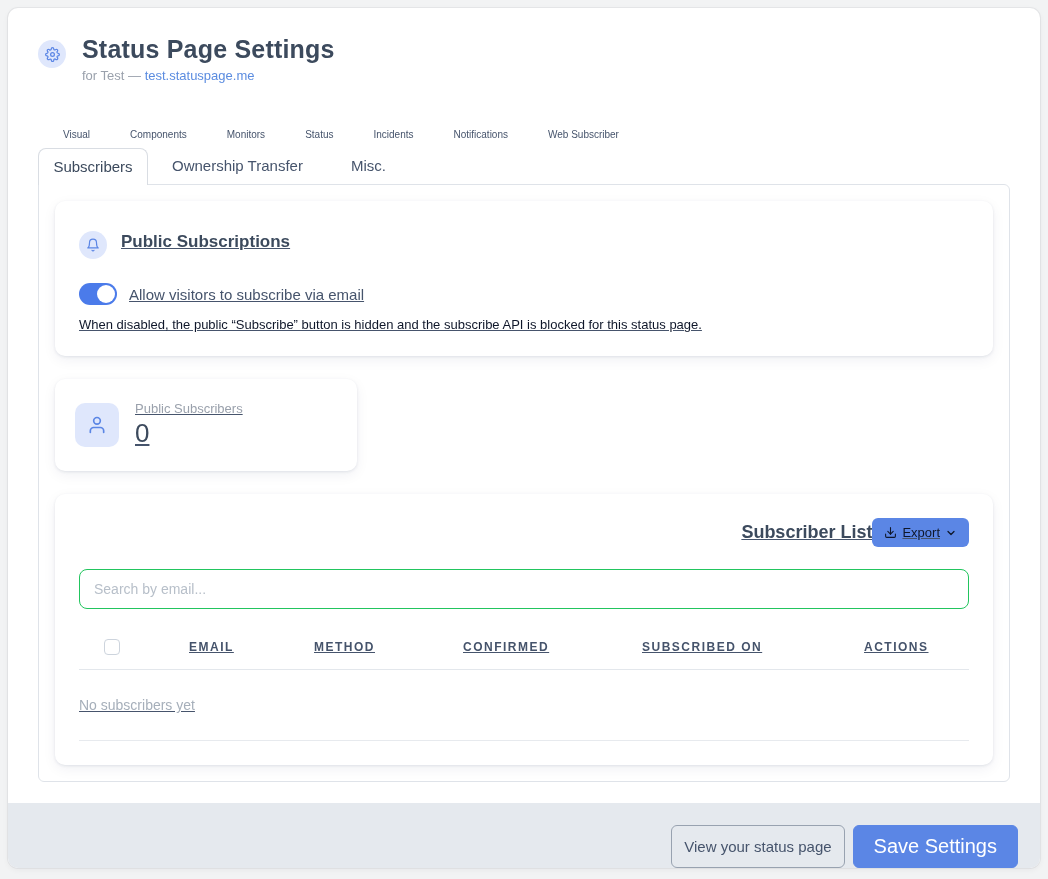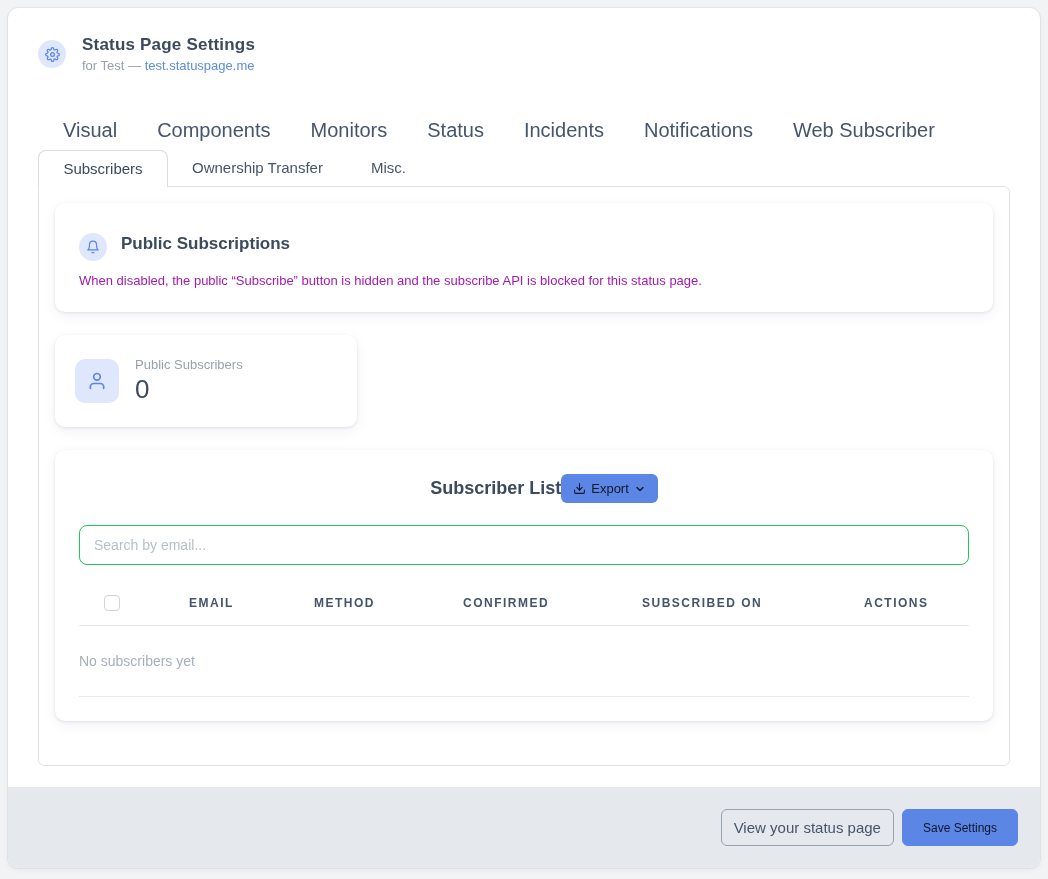--- a/index.html
+++ b/index.html
@@ -15,61 +15,62 @@
     background:#ffffff; border-radius:10px;
     box-shadow:0 0 0 1px rgba(16,24,40,.05), 0 2px 6px rgba(16,24,40,.05);
     display:flex; flex-direction:column; overflow:hidden;
   }
   
   .header { padding:26px 30px 0 30px; display:flex; gap:16px; align-items:flex-start; }
   .badge-circle {
     width:28px; height:28px; border-radius:50%; background:#dfe7fc; color:#5b86e5;
     display:flex; align-items:center; justify-content:center; flex:0 0 auto; margin-top:6px;
   }
-  .title { font-size:17px; font-weight:600; color:#3c4a5d; letter-spacing:.2px; line-height:1.25; }
+  .title { font-size:25px; font-weight:600; color:#3c4a5d; letter-spacing:.2px; line-height:1.25; }
   .subtitle { font-size:13px; color:#9aa1ac; margin-top:3px; }
   .subtitle a { color:#5b8ce0; text-decoration:none; cursor:pointer; }
   
-  .tabs-row1 { display:flex; padding:0 30px; margin-top:38px; font-size:20px; color:#46546c; }
+  .tabs-row1 { display:flex; padding:0 30px; margin-top:38px; font-size:10px; color:#46546c; }
   .tab1 { padding:8px 20px; cursor:pointer; white-space:nowrap; }
   .tab1:first-child { padding-left:25px; }
   .tabs-row2 { display:flex; padding:0 30px; font-size:15px; color:#46546c; position:relative; z-index:2; }
   .tab2 { padding:9px 24px; cursor:pointer; white-space:nowrap; }
   .tab2.active {
-    width:130px; text-align:center; padding:9px 0 10px;
+    width:110px; text-align:center; padding:9px 0 10px;
     background:#fff; color:#3c4a5d;
     border:1px solid #d9dde3; border-bottom:none;
     border-radius:8px 8px 0 0; margin-bottom:-1px;
   }
   
   .panel {
     margin:0 30px 21px 30px; flex:1;
     border:1px solid #dfe3e9; border-radius:0 6px 6px 6px;
     padding:16px; background:#fff;
   }
   .card {
     background:#fff; border-radius:10px;
     box-shadow:0 1px 3px rgba(25,39,78,.10), 0 4px 14px rgba(25,39,78,.06);
+    text-decoration:underline;
   }
   
   .card-public { padding:24px; margin-bottom:23px; }
   .section-title-row { display:flex; align-items:center; gap:14px; }
   .section-title { font-size:17px; font-weight:600; color:#3c4a5d; }
   .toggle-row { margin-top:24px; display:flex; align-items:center; gap:12px; font-size:15px; color:#46546c; }
   .toggle { width:38px; height:22px; border-radius:11px; background:#4b7bea; position:relative; cursor:pointer; flex:0 0 auto; }
   .toggle .knob { position:absolute; right:2px; top:2px; width:18px; height:18px; border-radius:50%; background:#fff; }
-  .helper { margin-top:12px; font-size:13px; color:#a21caf; }
+  .helper { margin-top:12px; font-size:13px; color:#0f172a; }
   
   .card-stat { width:302px; padding:22px 20px; display:flex; gap:16px; align-items:center; margin-bottom:23px; }
   .stat-badge { width:44px; height:44px; border-radius:10px; background:#dfe7fc; color:#5b86e5; display:flex; align-items:center; justify-content:center; flex:0 0 auto; }
   .stat-label { font-size:13px; color:#9aa1ac; }
   .stat-value { font-size:26px; color:#3c4a5d; margin-top:2px; font-weight:500; }
   
   .card-list { padding:24px; }
-  .list-header { display:flex; justify-content:center; align-items:center;margin-left:40px; }
+  .list-header { display:flex; justify-content:flex-end; align-items:center;margin-left:40px; }
   .list-title { font-size:18px; font-weight:600; color:#3c4a5d; }
   .export-btn {
     background:#5b86e5; color:#0f172a; border:none; border-radius:6px;
     padding:7px 12px; font-size:13px; font-family:inherit;
     display:flex; align-items:center; gap:5px; cursor:pointer;
   }
   .search-input {
     margin-top:22px; width:100%; padding:11px 14px; font-size:14px; font-family:inherit;
     border:1px solid #22c55e; border-radius:8px; color:#46546c; outline:none;
   }
@@ -89,21 +90,21 @@
   .footer {
     margin-top:auto; background:#e5e9ee;
     padding:22px; display:flex; justify-content:flex-end; gap:8px;
   }
   .btn-outline {
     background:transparent; border:1px solid #98a2b0; border-radius:6px;
     padding:9px 12px; font-size:15px; color:#46546c; font-family:Liberation Sans, sans-serif; cursor:pointer;
   }
   .btn-primary {
     background:#5b86e5; border:1px solid #5b86e5; border-radius:6px;
-    padding:9px 20px; font-size:12px; color:#0f172a; font-family:inherit; cursor:pointer;
+    padding:9px 20px; font-size:20px; color:#ffffff; font-family:inherit; cursor:pointer;
   }
   .icon { display:inline-flex; align-items:center; justify-content:center; }
 </style>
 </head>
 <body>
 
 <div class="window">
 
   <div class="header">
     <div class="badge-circle">
@@ -138,20 +139,26 @@
 
     <div class="card card-public">
       <div class="section-title-row">
         <div class="badge-circle">
           <svg class="icon" width="14" height="14" viewBox="0 0 24 24" fill="none" stroke="currentColor" stroke-width="2" stroke-linecap="round" stroke-linejoin="round">
             <path d="M18 8A6 6 0 0 0 6 8c0 7-3 9-3 9h18s-3-2-3-9"></path>
             <path d="M13.73 21a2 2 0 0 1-3.46 0"></path>
           </svg>
         </div>
         <div class="section-title">Public Subscriptions</div>
+      </div>
+      <div class="toggle-row">
+        <div class="toggle">
+            <div class="knob"></div>
+          </div>
+        <div>Allow visitors to subscribe via email</div>
       </div>
       <div class="helper">When disabled, the public “Subscribe” button is hidden and the subscribe API is blocked for this status page.</div>
     </div>
 
     <div class="card card-stat">
       <div class="stat-badge">
         <svg class="icon" width="20" height="20" viewBox="0 0 24 24" fill="none" stroke="currentColor" stroke-width="2" stroke-linecap="round" stroke-linejoin="round">
           <path d="M20 21v-2a4 4 0 0 0-4-4H8a4 4 0 0 0-4 4v2"></path>
           <circle cx="12" cy="7" r="4"></circle>
         </svg>

